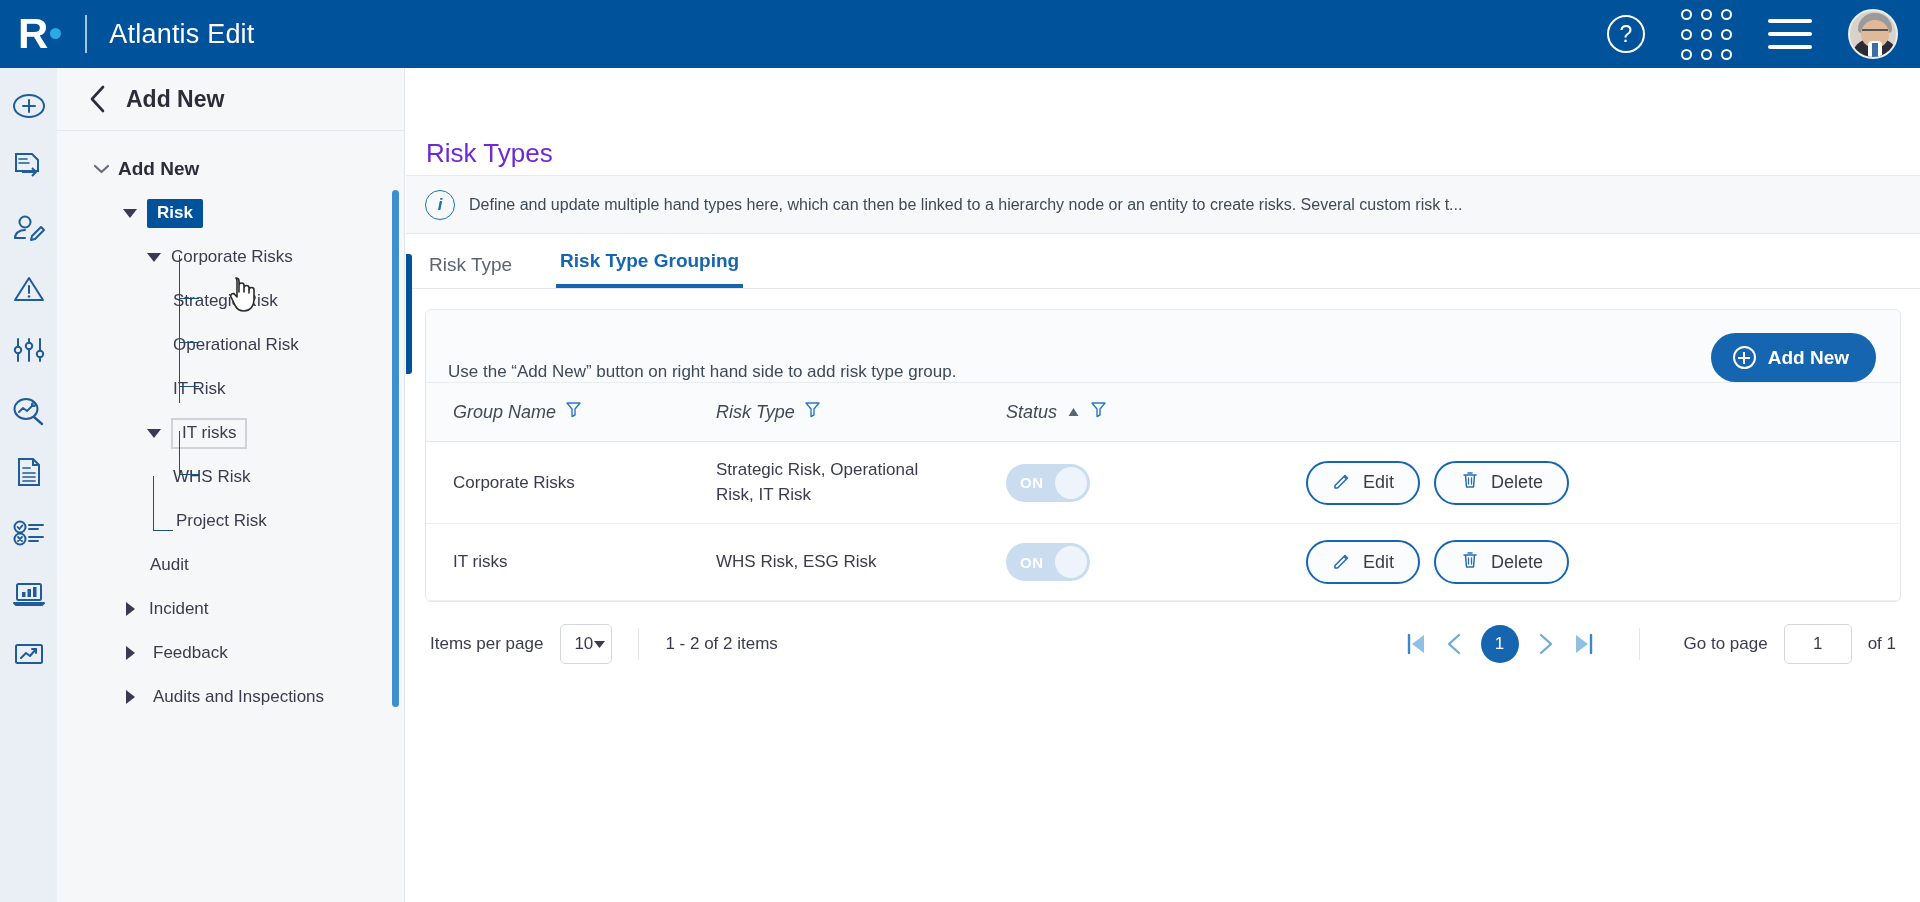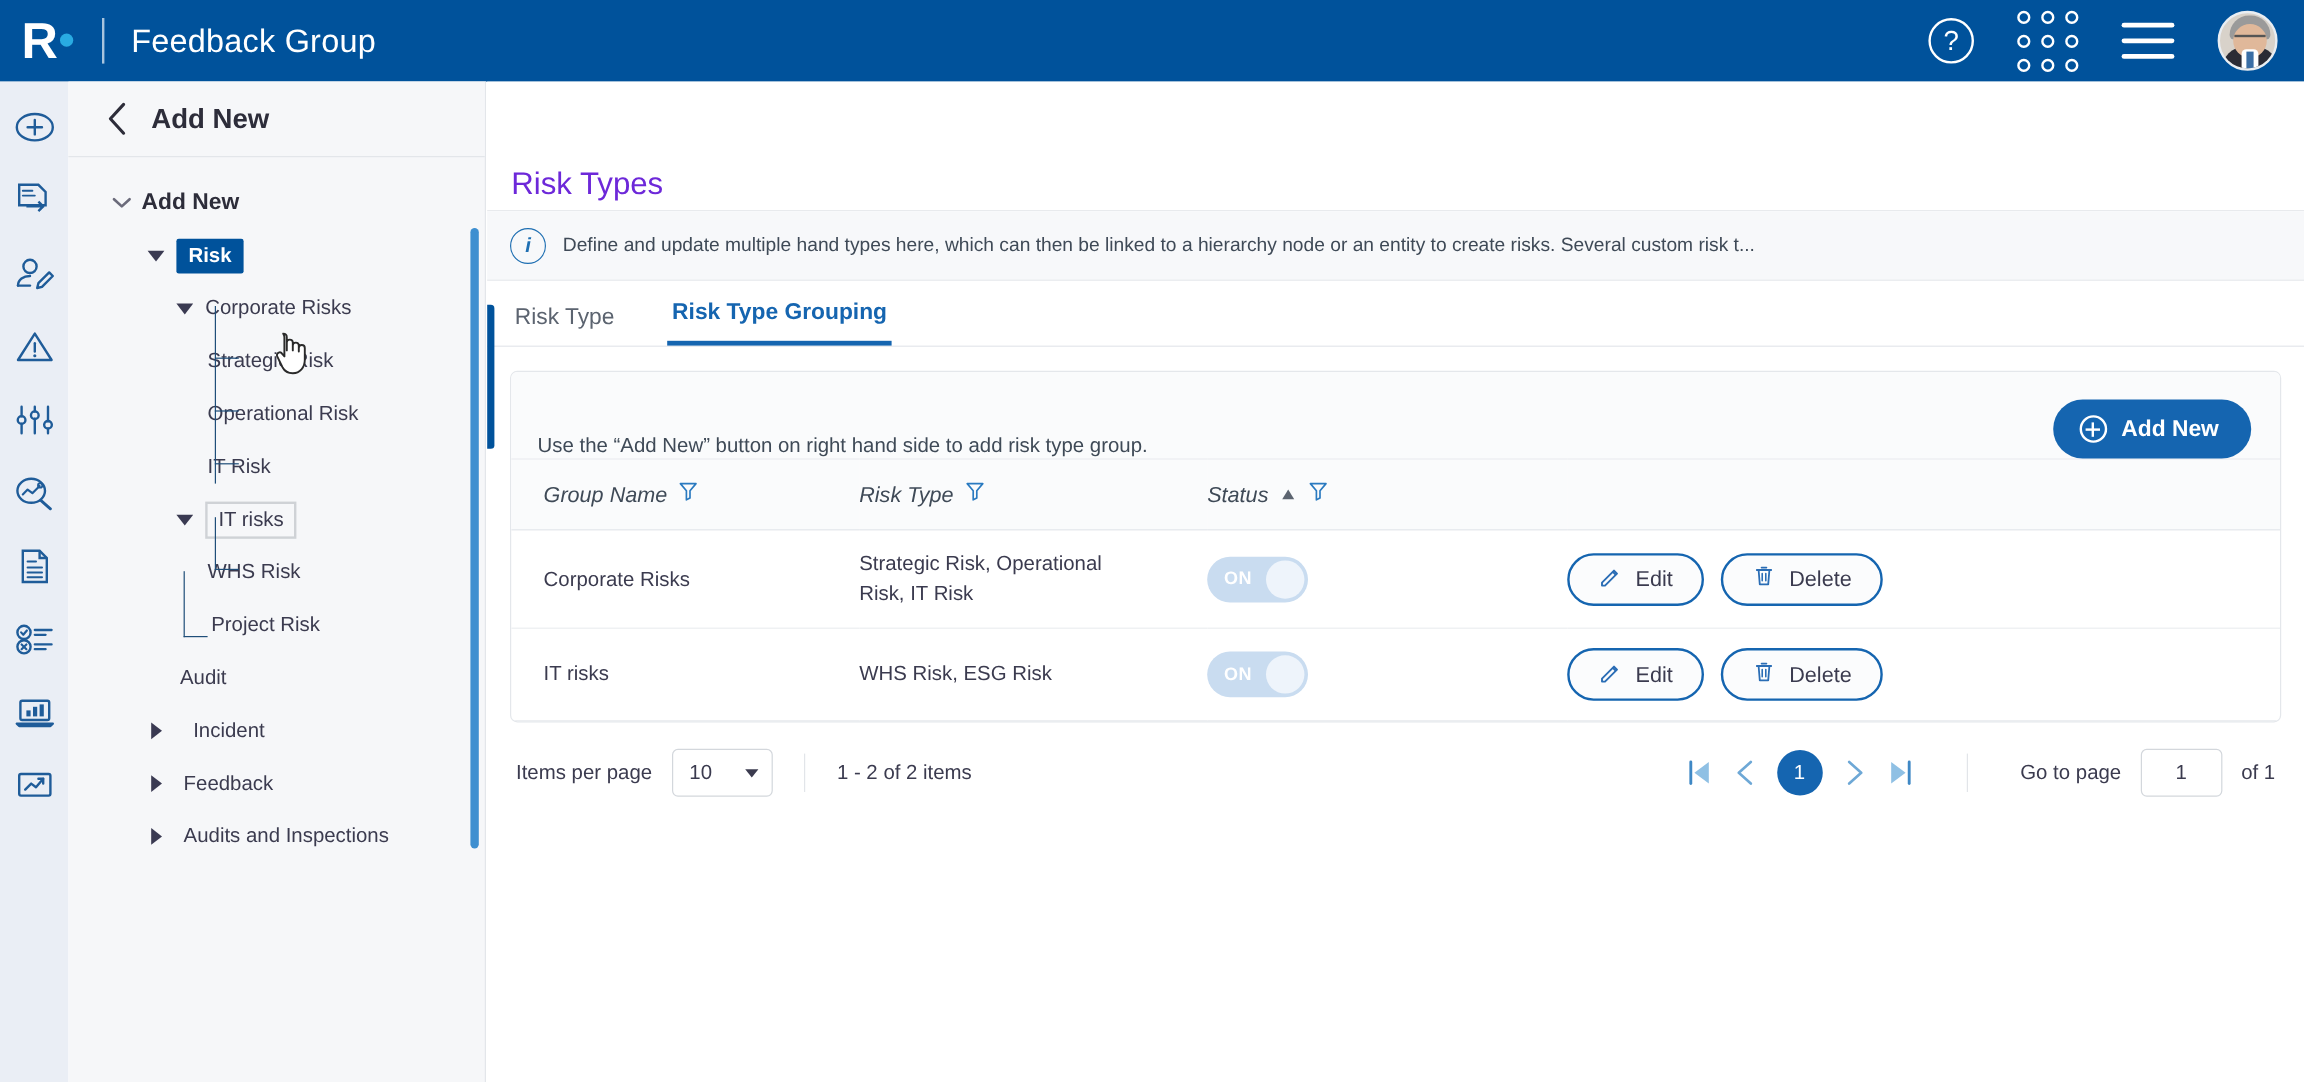--- a/index.html
+++ b/index.html
@@ -172,21 +172,21 @@
     height: 44px; border: 2px solid #1565b0; border-radius: 24px; background: #fbfcfd;
     color: #3b3b4f; font-size: 18px; display: flex; align-items: center; gap: 11px;
     padding: 0 24px; cursor: pointer; font-family: "Liberation Sans", sans-serif;
   }
 
   .pager {
     display: flex; align-items: center; padding: 22px 24px 0 24px; font-size: 17px; color: #3b3b4f; justify-content: flex-end;
   }
   .ipp-label { margin-right: 17px; }
   .ipp-select {
-    width: 84px; height: 40px; border: 1px solid #d3d7dc; border-radius: 5px; background: #fff;
+    width: 52px; height: 40px; border: 1px solid #d3d7dc; border-radius: 5px; background: #fff;
     display: flex; align-items: center; justify-content: space-between; padding: 0 10px 0 13px;
     font-size: 17px; cursor: pointer;
   }
   .v-div { width: 1px; height: 32px; background: #e2e5e9; margin: 0 26px; }
   .pg-nav { margin-left: auto; display: flex; align-items: center; gap: 18px; }
   .pg-ico { cursor: pointer; display: flex; align-items: center; }
   .pg-cur {
     width: 38px; height: 38px; border-radius: 50%; background: #1565b0; color: #fff;
     display: flex; align-items: center; justify-content: center; font-size: 17px; cursor: pointer;
   }
@@ -198,21 +198,21 @@
 </style>
 </head>
 <body>
 
 <div class="topbar">
   <div class="logo-wrap">
     <span class="logo-r">R</span>
     <span class="logo-dot"></span>
   </div>
   <div class="logo-sep"></div>
-  <div class="app-title">Feedback Group</div>
+  <div class="app-title">Atlantis Edit</div>
 
   <div class="topbar-right">
     <div class="help-icon">
       <span>?</span>
     </div>
     <div class="grid-icon">
       <i></i>
         <i></i>
         <i></i>
       <i></i>
@@ -388,21 +388,21 @@
     <div class="tnode lvl1" style="padding-left:93px;">
       <span class="tlabel">Audit</span>
     </div>
 
     <div class="tnode lvl1">
       <span class="caret">
         <svg width="12" height="16" viewBox="0 0 12 16">
             <path d="M2 1v14l9-7z" fill="#3a3a52"></path>
           </svg>
       </span>
-      <span class="tlabel tn-text" style="margin-left:20px;">Incident</span>
+      <span class="tlabel tn-text" style="margin-left:8px;">Incident</span>
     </div>
 
     <div class="tnode lvl1">
       <span class="caret">
         <svg width="12" height="16" viewBox="0 0 12 16">
             <path d="M2 1v14l9-7z" fill="#3a3a52"></path>
           </svg>
       </span>
       <span class="tlabel tn-text" style="margin-left:12px;">Feedback</span>
     </div>

